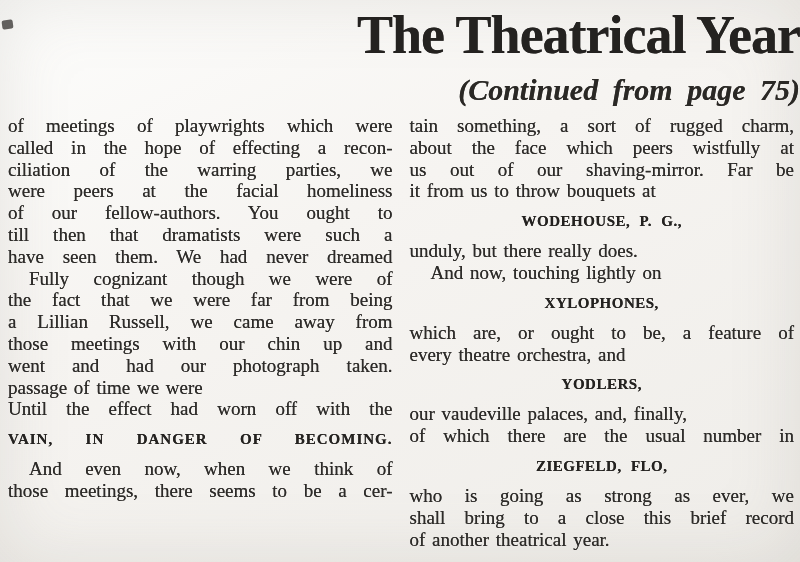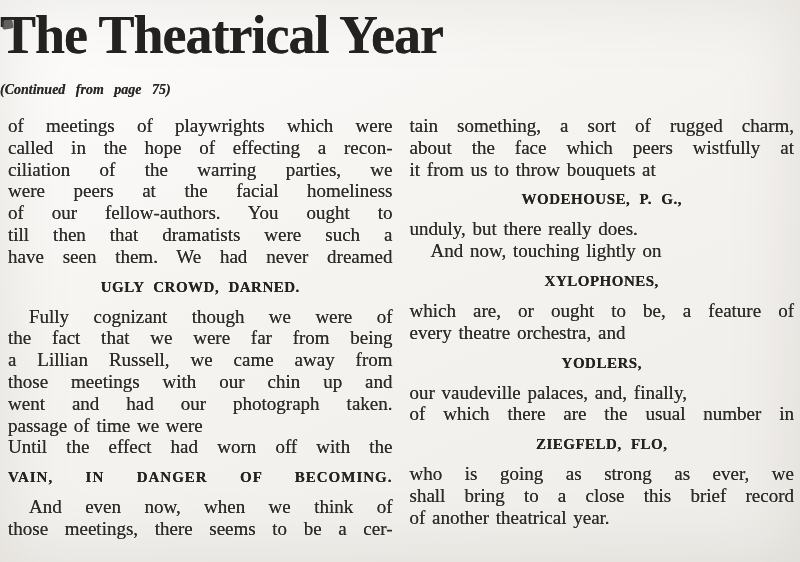--- a/index.html
+++ b/index.html
@@ -21,35 +21,35 @@
     left: 2px; top: 20px;
     width: 11px; height: 9px;
     background: #3e3c39;
     border-radius: 2px;
     transform: rotate(-8deg);
     opacity: 0.8;
   }
 
   .title {
     padding-top: 8px;
-    text-align: left;
+    text-align: right;
     font-weight: bold;
     font-size: 54px;
     line-height: 1.0;
     letter-spacing: -1px;
     color: #242220;
     text-shadow: 0 0 0.6px rgba(36,34,32,0.8);
   }
 
   .subtitle {
     margin-top: 16px;
-    text-align: left;
+    text-align: right;
     font-weight: bold;
     font-style: italic;
-    font-size: 14px;
+    font-size: 30px;
     line-height: 24px;
     word-spacing: 7px;
     color: #2a2825;
     text-shadow: 0 0 0.5px rgba(42,40,37,0.8);
   }
 
   .columns {
     display: flex;
     gap: 17px;
     padding: 13px 6px 0 8px;
@@ -102,21 +102,20 @@
       <div class="para cont">
           <div class="line fill">of meetings of playwrights which were</div>
           <div class="line fill">called in the hope of effecting a recon-</div>
           <div class="line fill">ciliation of the warring parties, we</div>
           <div class="line fill">were peers at the facial homeliness</div>
           <div class="line fill">of our fellow-authors. You ought to</div>
           <div class="line fill">till then that dramatists were such a</div>
           <div class="line fill">have seen them. We had never dreamed</div>
         </div>
 
-      <div class="heading">UGLY CROWD, DARNED.</div>
 
       <div class="para indent">
           <div class="line fill">Fully cognizant though we were of</div>
           <div class="line fill">the fact that we were far from being</div>
           <div class="line fill">a Lillian Russell, we came away from</div>
           <div class="line fill">those meetings with our chin up and</div>
           <div class="line fill">went and had our photograph taken.</div>
           <div class="line end">passage of time we were</div>
           <div class="line fill">Until the effect had worn off with the</div>
         </div>
@@ -126,20 +125,21 @@
       <div class="para indent cont">
           <div class="line fill">And even now, when we think of</div>
           <div class="line fill">those meetings, there seems to be a cer-</div>
         </div>
     </div>
 
     <div class="col">
       <div class="para">
           <div class="line fill">tain something, a sort of rugged charm,</div>
           <div class="line fill">about the face which peers wistfully at</div>
+          <div class="line fill">us out of our shaving-mirror. Far be</div>
           <div class="line end">it from us to throw bouquets at</div>
         </div>
 
       <div class="heading">WODEHOUSE, P. G.,</div>
 
       <div class="para">
           <div class="line end">unduly, but there really does.</div>
         </div>
 
       <div class="para indent">

